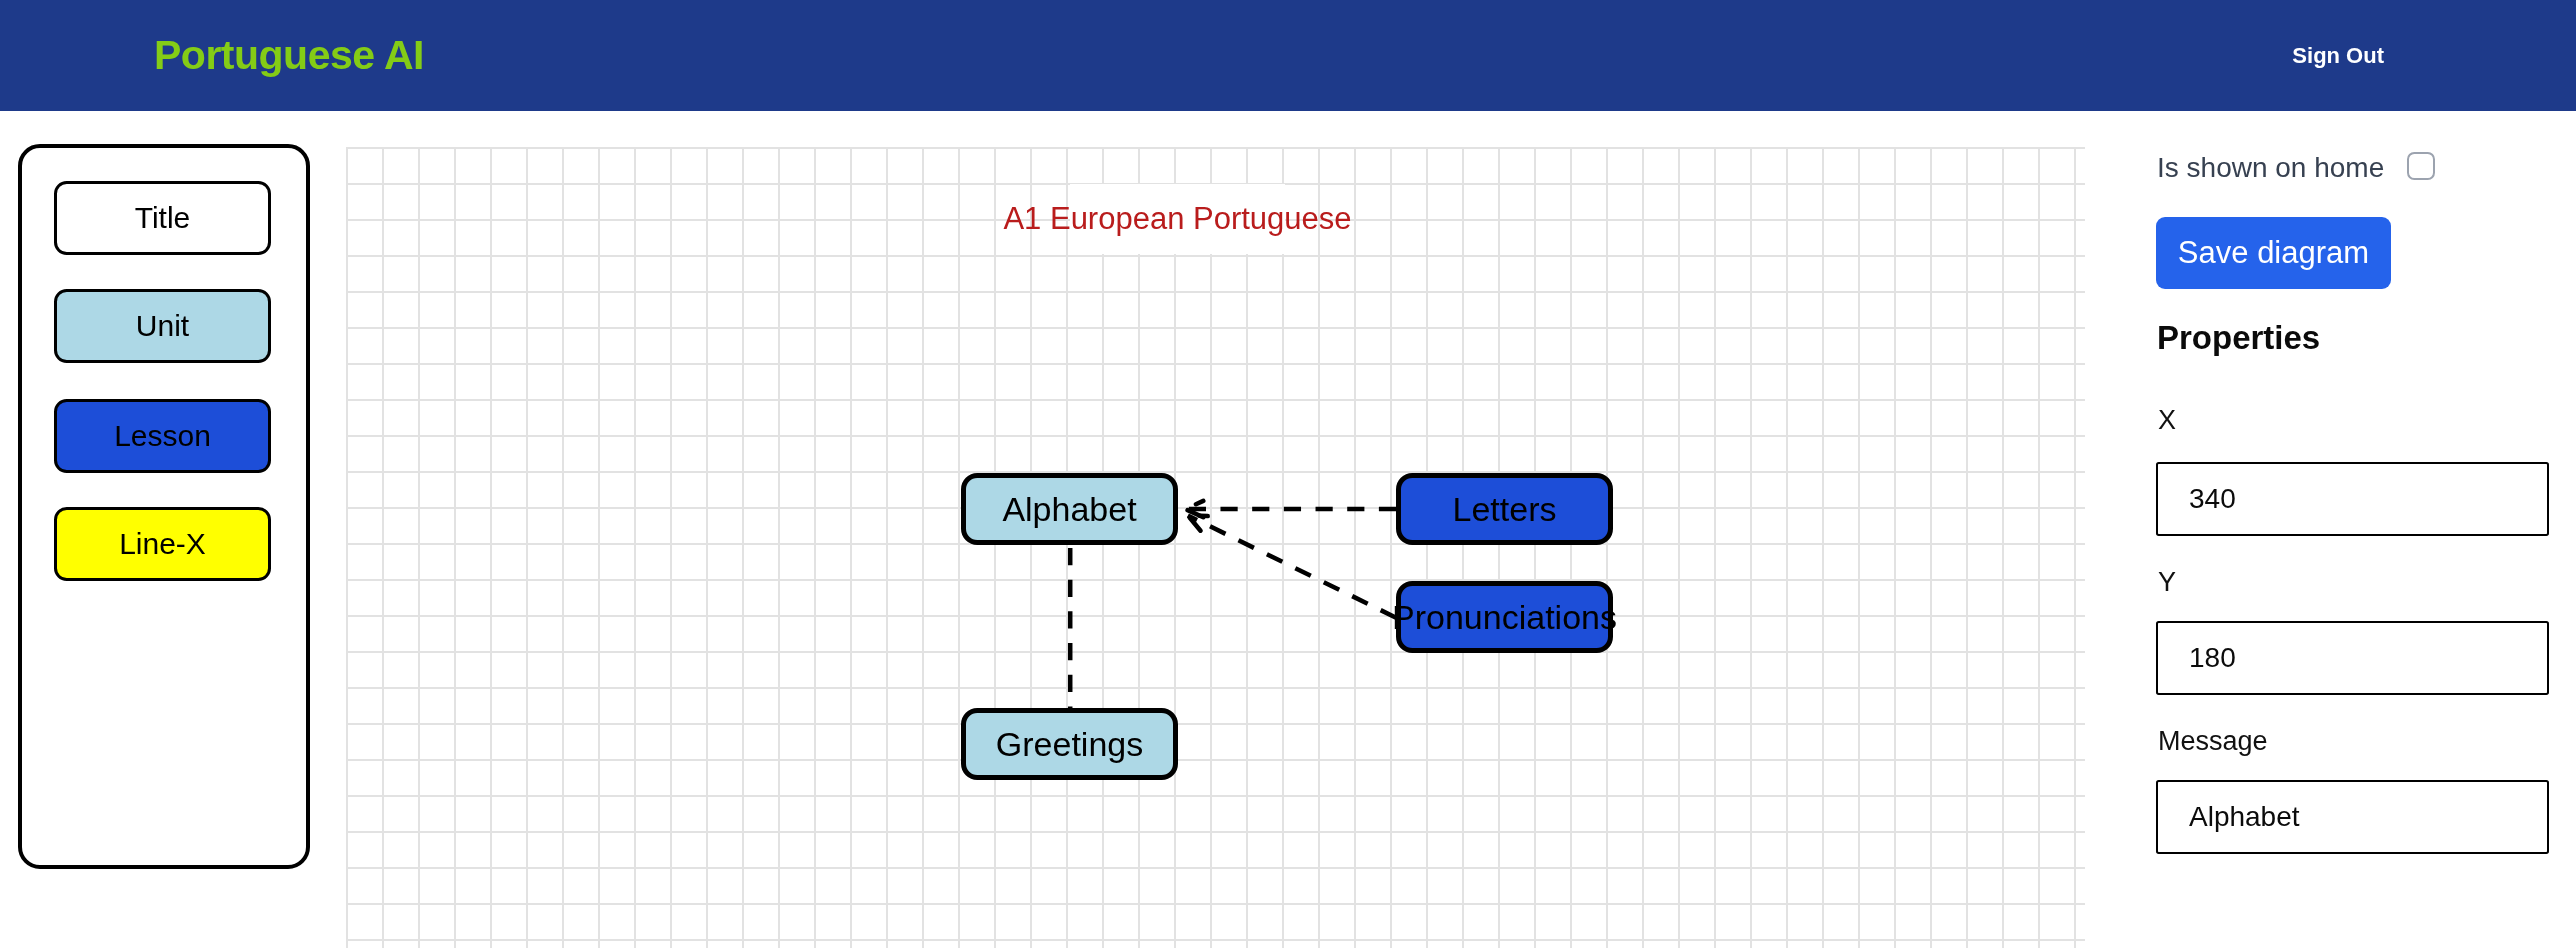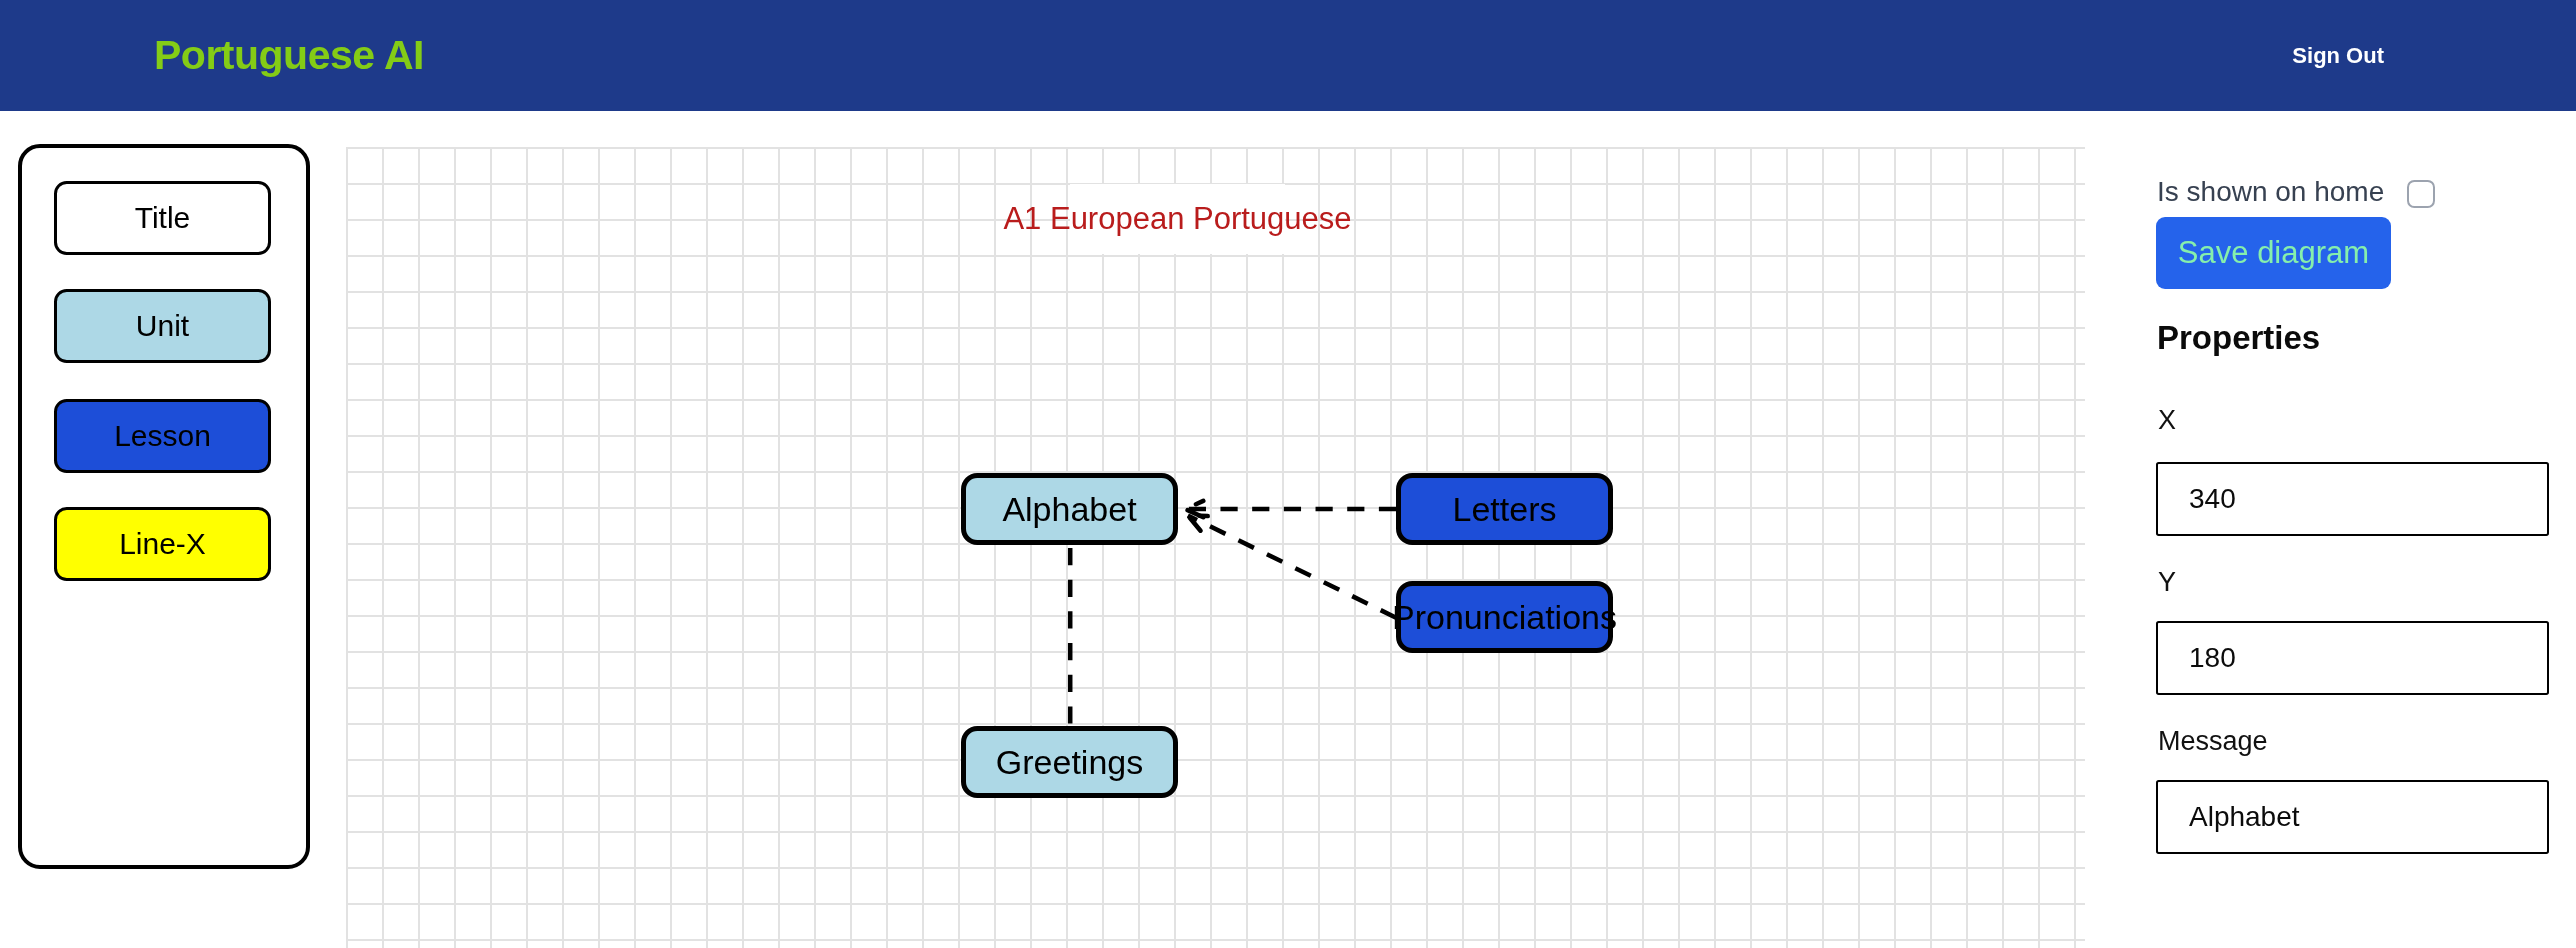--- a/index.html
+++ b/index.html
@@ -43,30 +43,30 @@
     font-size: 31px; color: #b91c1c; white-space: nowrap; overflow: visible; cursor: move; }
   .edges { position: absolute; left: 0; top: 0; width: 1739px; height: 802px;
     pointer-events: none; }
   .edges path { stroke: #000; stroke-width: 5px; fill: none; stroke-dasharray: 19 16; }
   .node { position: absolute; width: 217px; height: 72px; border: 5.4px solid #000;
     border-radius: 16.3px; display: flex; align-items: center; justify-content: center;
     font-size: 34px; color: #000; white-space: nowrap; cursor: move; }
   .node-alphabet       { left: 615px;  top: 326px; }
   .node-letters        { left: 1050px; top: 326px; }
   .node-pronunciations { left: 1050px; top: 434px; }
-  .node-greetings      { left: 615px;  top: 579px; }
+  .node-greetings      { left: 615px;  top: 561px; }
 
   
   .home-row { position: absolute; left: 2157px; top: 152px; display: flex;
-    align-items: flex-end; gap: 23px; margin-top: 24px; }
+    align-items: flex-start; gap: 23px; }
   .home-label { font-size: 28px; color: #374151; }
   .checkbox { width: 28px; height: 28px; background: #fff; border: 2.7px solid #9ca3af;
     border-radius: 7.2px; cursor: pointer; }
   .save-btn { position: absolute; left: 2156px; top: 217px; width: 235px; height: 72px;
-    background: #2563eb; color: #86efac; border: none; border-radius: 9px; font-size: 31px;
+    background: #2563eb; color: #ffffff; border: none; border-radius: 9px; font-size: 31px;
     font-weight: 500; font-family: inherit; display: flex; align-items: center;
     justify-content: center; cursor: pointer; }
   .props-heading { position: absolute; left: 2157px; top: 319px; font-size: 33px;
     font-weight: 700; color: #0b0b0b; }
   .field-label { position: absolute; left: 2158px; font-size: 27px; font-weight: 500;
     color: #111; }
   .label-x { top: 405px; }
   .label-y { top: 567px; }
   .label-message { top: 726px; }
   .field-input { position: absolute; left: 2156px; width: 393px; height: 74px;

